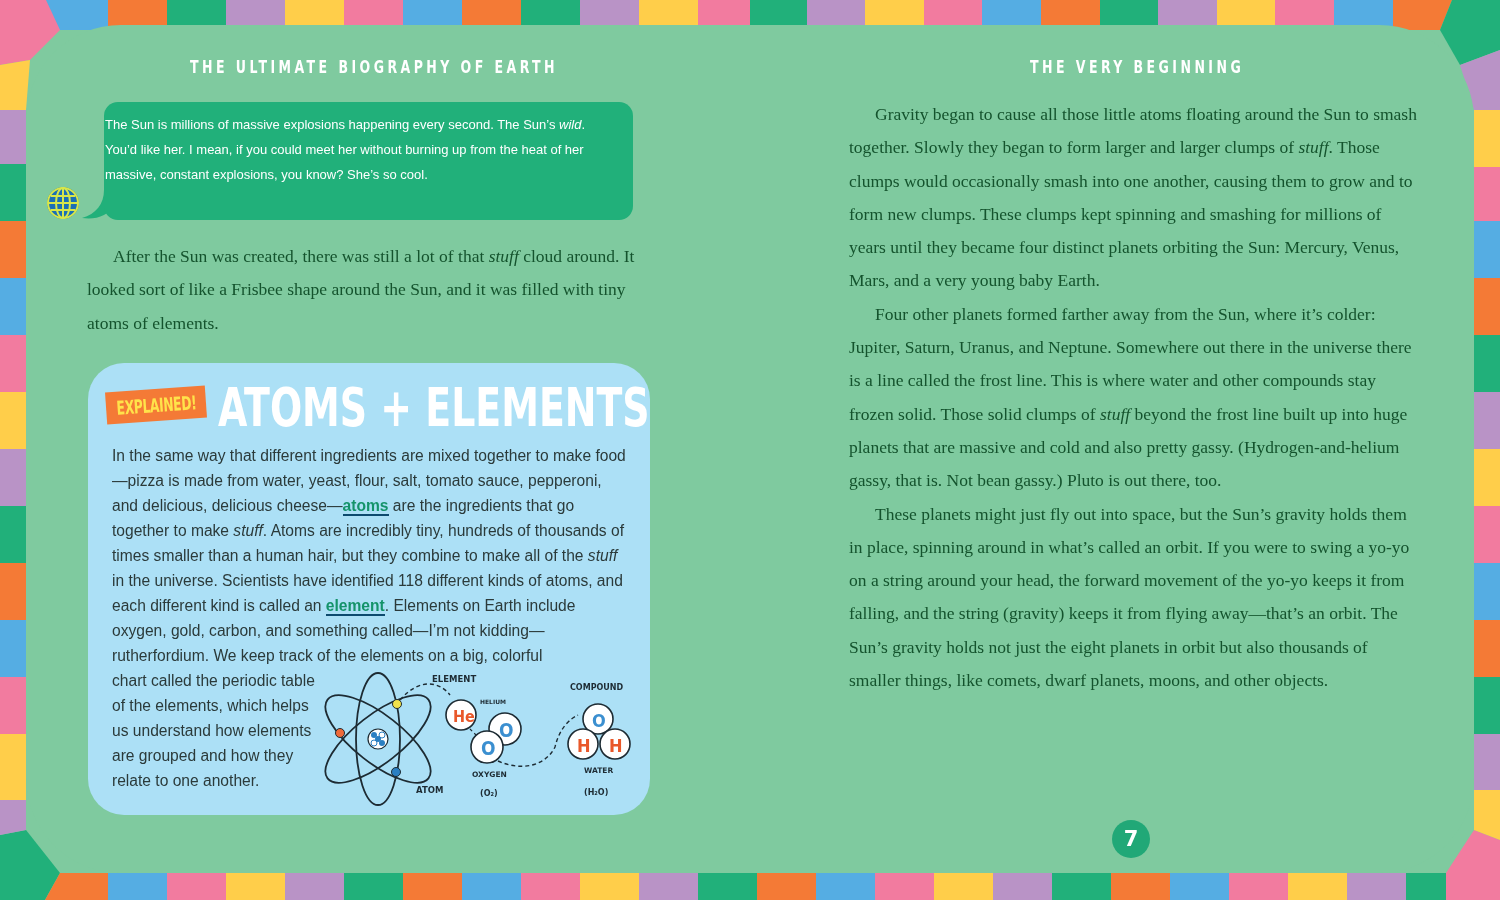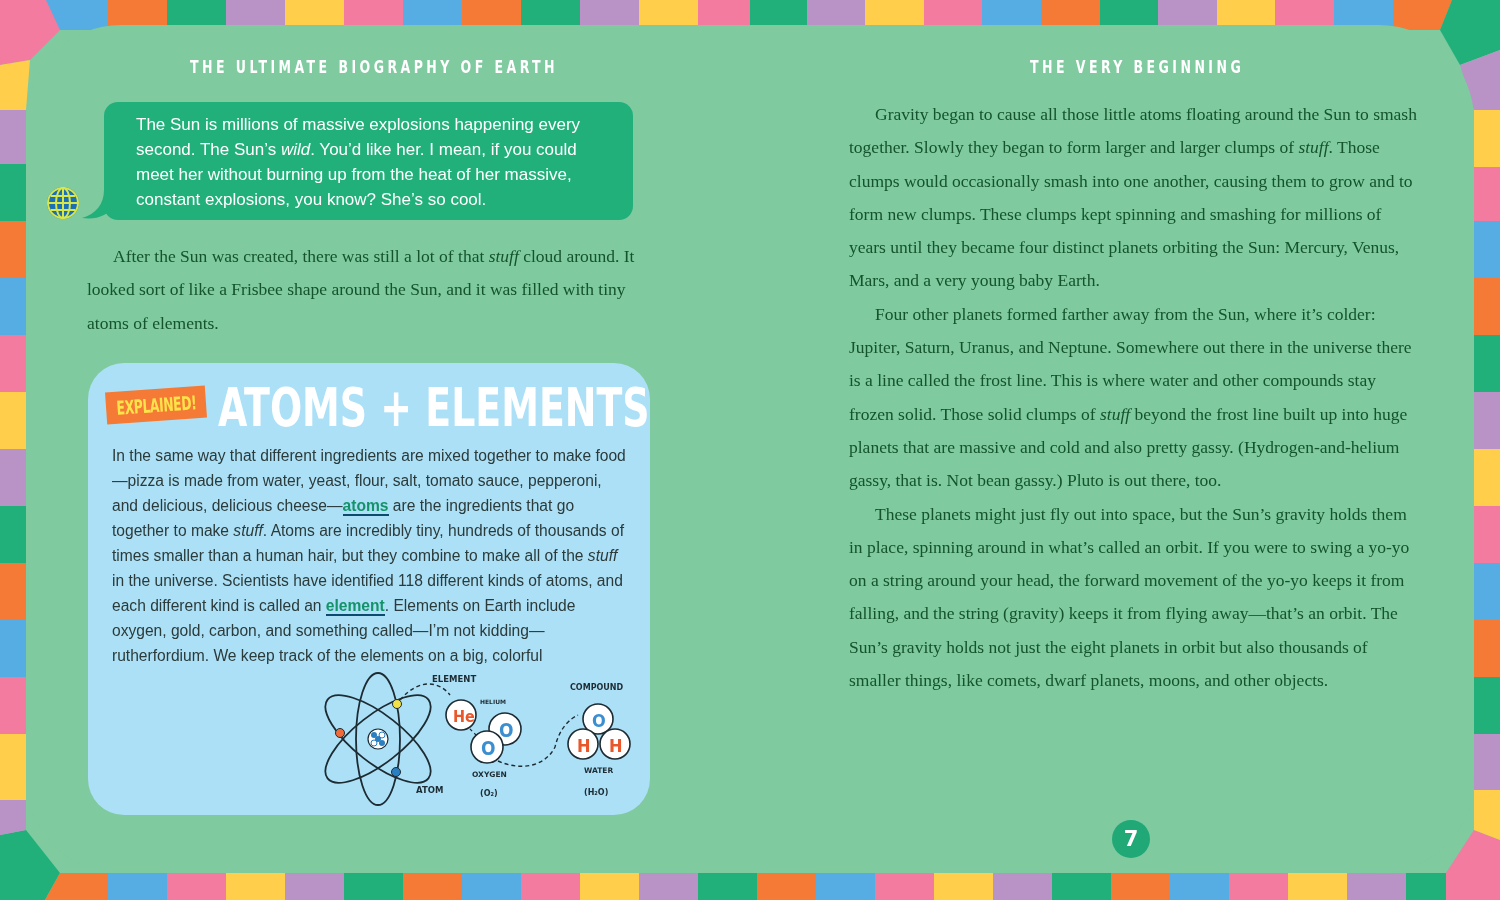--- a/index.html
+++ b/index.html
@@ -16,22 +16,22 @@
   .running-head {
     position: absolute; top: 57px; color: #ffffff;
     font-family: "DejaVu Sans Condensed", "DejaVu Sans", sans-serif;
     font-weight: bold; font-size: 17px; letter-spacing: 4.2px; z-index: 2;
     transform: scaleX(0.82); transform-origin: left center; white-space: nowrap;
   }
 
   .speech-bubble {
     position: absolute; left: 104px; top: 102px; width: 529px; height: 118px;
     background: #21b07a; border-radius: 14px; z-index: 2;
-    padding: 10px 14px 10px 32px; color: #ffffff;
-    font-family: "Liberation Sans", sans-serif; font-size: 17px; line-height: 25px;
+    padding: 10px 14px 10px 1px; color: #ffffff;
+    font-family: "Liberation Sans", sans-serif; font-size: 13px; line-height: 25px;
   }
   .speech-tail {
     position: absolute; left: 82px; top: 190px; width: 34px; height: 30px; z-index: 2;
   }
   .globe-icon { position: absolute; left: 46px; top: 186px; width: 34px; height: 34px; z-index: 2; }
 
   .body-serif {
     font-family: "Liberation Serif", "DejaVu Serif", serif; color: #14532d;
     font-size: 17.5px; line-height: 33.3px;
   }
@@ -195,20 +195,21 @@
   <p><span>After the Sun was created, there was still a lot of that </span><em>stuff</em><span> cloud around. It looked sort of like a Frisbee shape around the Sun, and it was filled with tiny atoms of elements.</span></p>
 </div>
 
 <div class="explained-box">
   <div class="explained-badge">
     <span>EXPLAINED!</span>
   </div>
   <div class="explained-title">ATOMS + ELEMENTS</div>
   <div class="explained-text">
     <span>In the same way that different ingredients are mixed together to make food—pizza is made from water, yeast, flour, salt, tomato sauce, pepperoni, and delicious, delicious cheese—</span><span class="kw">atoms</span><span> are the ingredients that go together to make </span><em>stuff</em><span>. Atoms are incredibly tiny, hundreds of thousands of times smaller than a human hair, but they combine to make all of the </span><em>stuff</em><span> in the universe. Scientists have identified 118 different kinds of atoms, and each different kind is called an </span><span class="kw">element</span><span>. Elements on Earth include oxygen, gold, carbon, and something called—I’m not kidding—rutherfordium. We keep track of the elements on a big, colorful</span>
+    <div class="tail">chart called the periodic table of the elements, which helps us understand how elements are grouped and how they relate to one another.</div>
   </div>
 
   <svg class="diagram" viewBox="0 0 320 140">
     <g fill="none" stroke="#1d2b33" stroke-width="1.8">
       <ellipse cx="58" cy="72" rx="22" ry="66"></ellipse>
       <ellipse cx="58" cy="72" rx="64" ry="24" transform="rotate(38 58 72)"></ellipse>
       <ellipse cx="58" cy="72" rx="64" ry="24" transform="rotate(-38 58 72)"></ellipse>
     </g>
     <g>
       <circle cx="58" cy="72" r="10" fill="#fff" stroke="#1d2b33" stroke-width="1.2"></circle>

